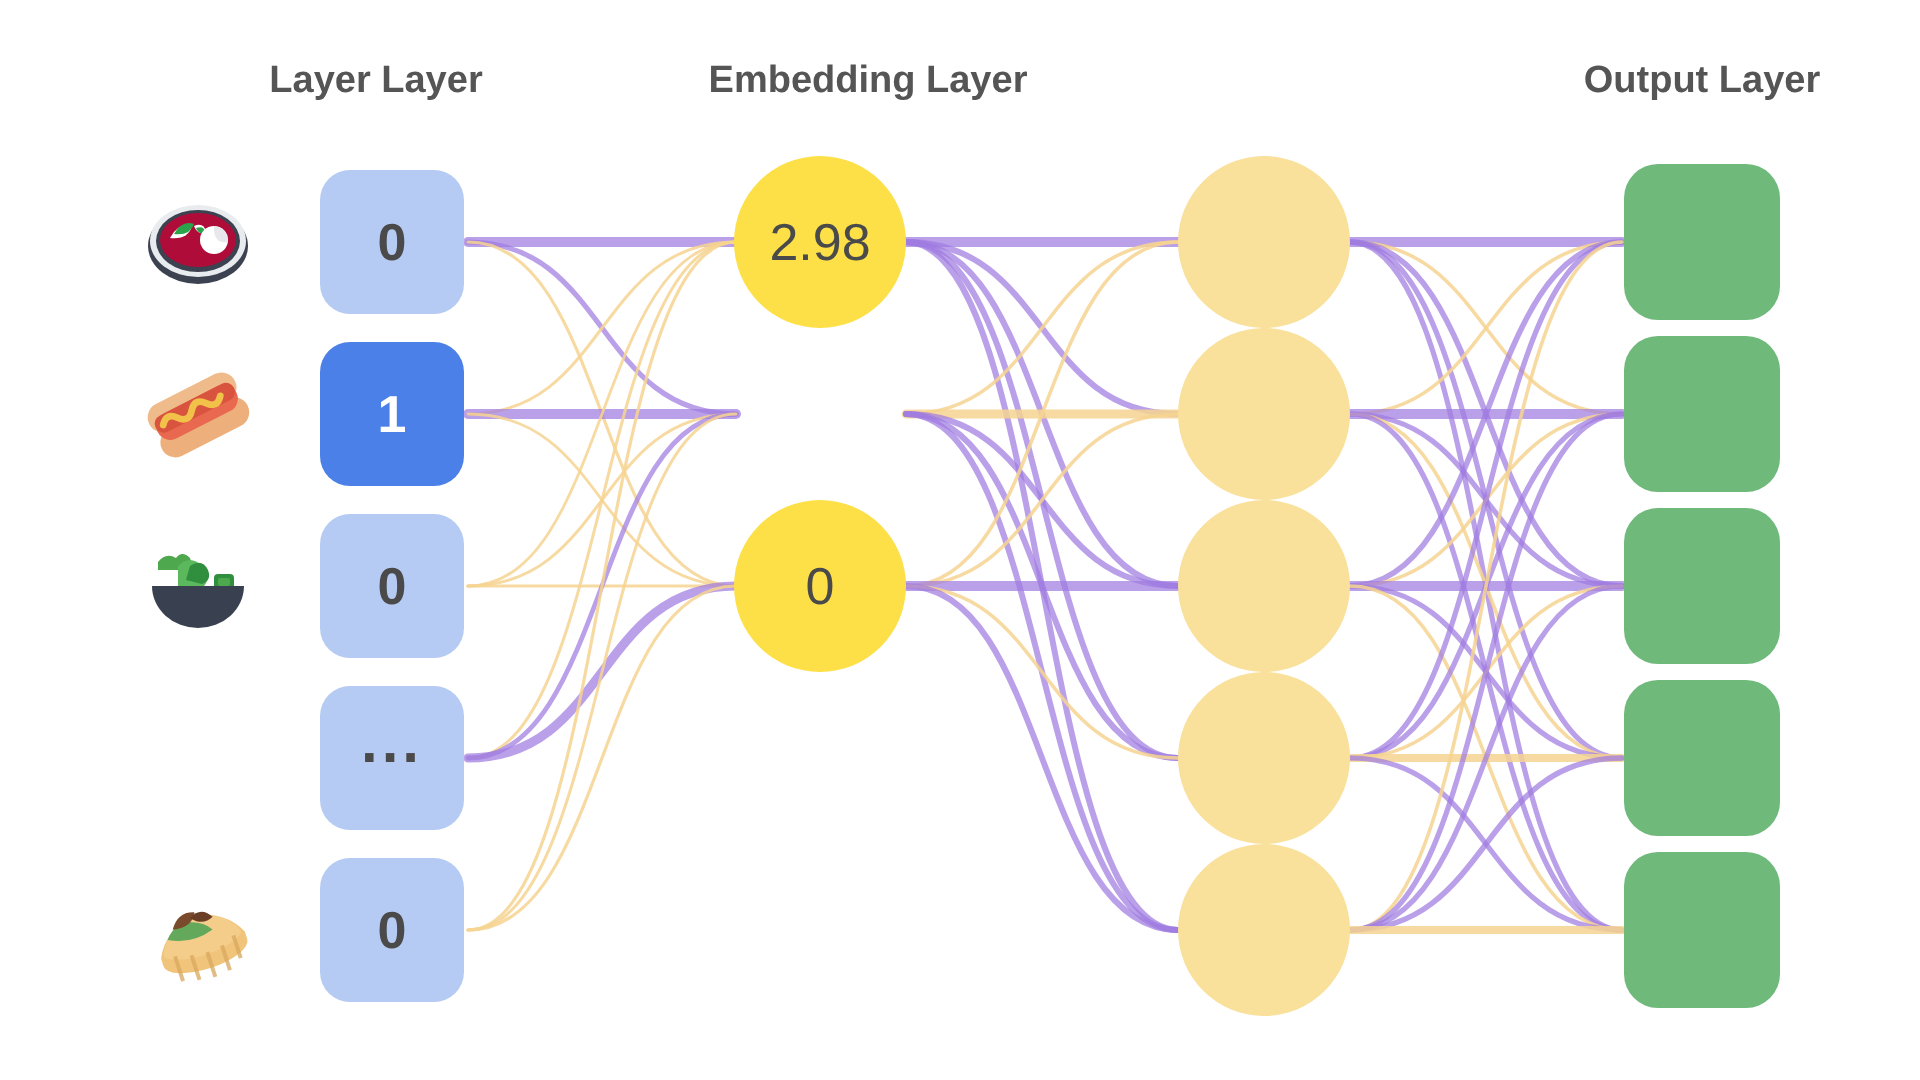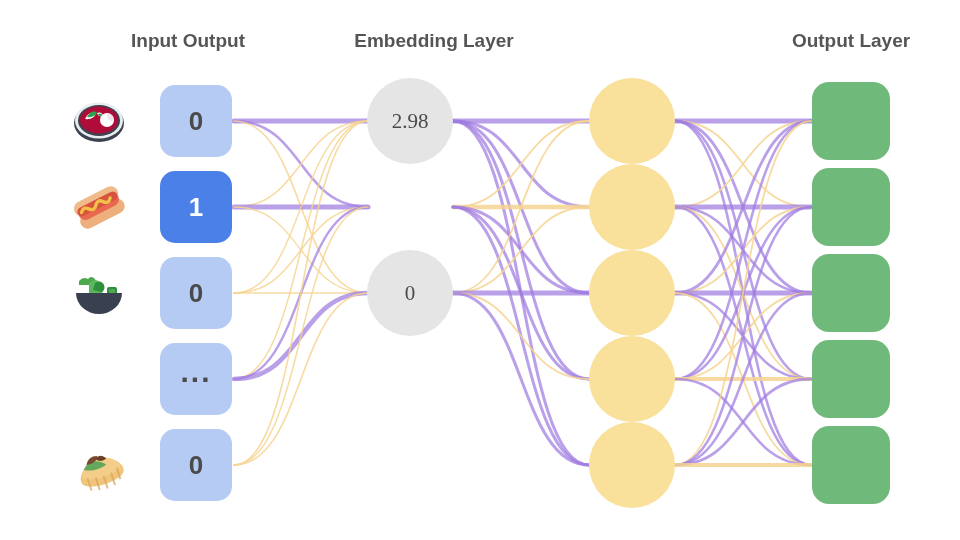--- a/index.html
+++ b/index.html
@@ -55,24 +55,24 @@
   .input-box.ellipsis {
     font-size: 30px;
     letter-spacing: 2px;
     line-height: 0.4;
     padding-bottom: 14px;
   }
   .emb-circle {
     width: 86px;
     height: 86px;
     border-radius: 50%;
-    background: #e5e5e5;
+    background: #fde047;
     color: #4a4a4a;
-    font-size: 21px;
-    font-family: Liberation Serif, serif;
+    font-size: 26px;
+    font-family: Liberation Sans, sans-serif;
   }
   .hid-circle {
     width: 86px;
     height: 86px;
     border-radius: 50%;
     background: #f9e09b;
   }
   .out-box {
     width: 78px;
     height: 78px;
@@ -145,21 +145,21 @@
       <path d="M675,379 C745.72,379 740.28,293 811,293" fill="none" stroke="#f6d490" stroke-width="1.8" stroke-opacity="0.85" stroke-linecap="round"></path>
       <path d="M675,379 C745.72,379 740.28,379 811,379" fill="none" stroke="#f6d490" stroke-width="4" stroke-opacity="0.85" stroke-linecap="round"></path>
       <path d="M675,379 C745.72,379 740.28,465 811,465" fill="none" stroke="#a07ce0" stroke-width="2.6" stroke-opacity="0.72" stroke-linecap="round"></path>
       <path d="M675,465 C745.72,465 740.28,121 811,121" fill="none" stroke="#f6d490" stroke-width="1.8" stroke-opacity="0.85" stroke-linecap="round"></path>
       <path d="M675,465 C745.72,465 740.28,207 811,207" fill="none" stroke="#a07ce0" stroke-width="2.6" stroke-opacity="0.72" stroke-linecap="round"></path>
       <path d="M675,465 C745.72,465 740.28,293 811,293" fill="none" stroke="#a07ce0" stroke-width="2.6" stroke-opacity="0.72" stroke-linecap="round"></path>
       <path d="M675,465 C745.72,465 740.28,379 811,379" fill="none" stroke="#a07ce0" stroke-width="2.8" stroke-opacity="0.72" stroke-linecap="round"></path>
       <path d="M675,465 C745.72,465 740.28,465 811,465" fill="none" stroke="#f6d490" stroke-width="4" stroke-opacity="0.85" stroke-linecap="round"></path>
     </svg>
 
-  <div class="layer-title" style="left:188px; top:30px;">Input Output</div>
+  <div class="layer-title" style="left:188px; top:30px;">Layer Layer</div>
   <div class="layer-title" style="left:851px; top:30px;">Output Layer</div>
   <div class="layer-title" style="left:434px; top:30px;">Embedding Layer</div>
 
   <div class="icon-cell" style="left:70px; top:92px;">
     <svg width="56" height="56" viewBox="0 0 56 56">
       <ellipse cx="28" cy="30" rx="25" ry="19" fill="#3c4250"></ellipse>
       <ellipse cx="28" cy="27.5" rx="24" ry="18" fill="#e9ecef"></ellipse>
       <ellipse cx="28" cy="27.5" rx="21" ry="15.5" fill="#3c4250"></ellipse>
       <ellipse cx="28" cy="27" rx="19" ry="13.5" fill="#b00c3a"></ellipse>
       <path d="M14 26 q4 -8 11 -6 q-2 7 -11 6 z" fill="#ffffff"></path>

